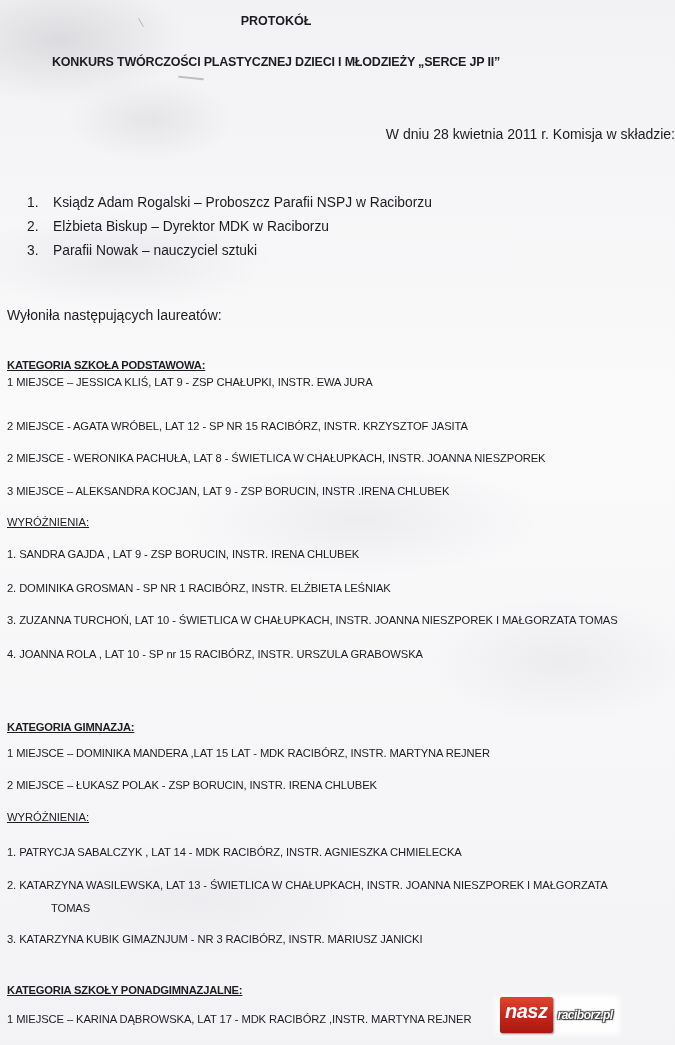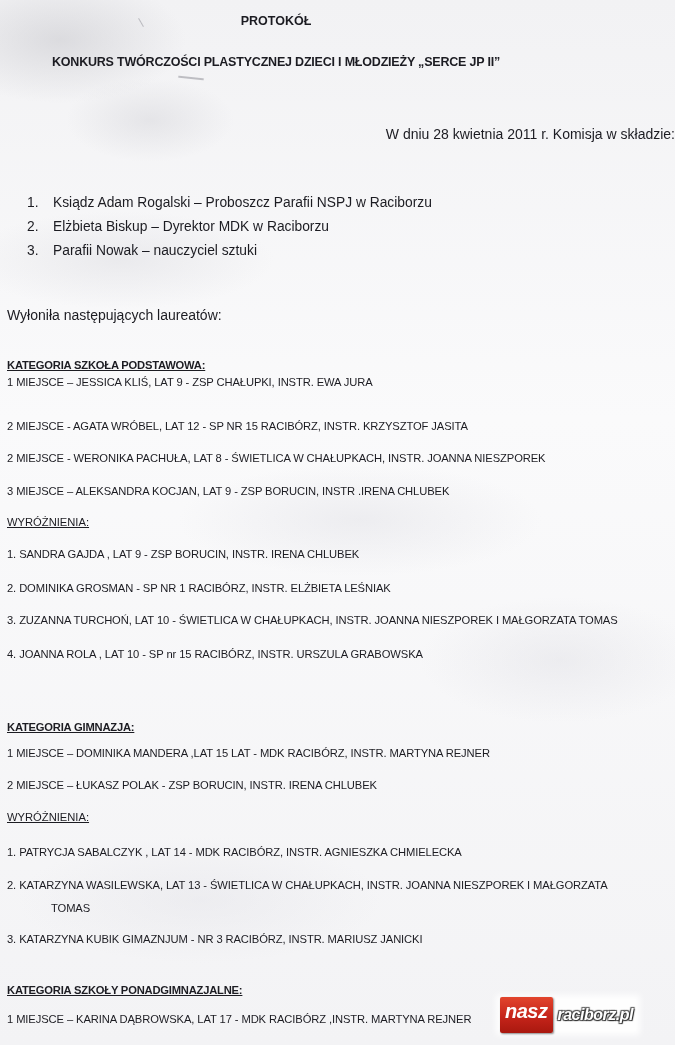--- a/index.html
+++ b/index.html
@@ -107,21 +107,21 @@
       padding: 0 6px 8px 5px;
       line-height: 28px;
       border-radius: 2px;
       box-shadow: 1px 1px 2px rgba(0,0,0,0.45);
       letter-spacing: -0.5px;
     }
     .logo-rest {
       color: #ffffff;
       font-weight: bold;
       font-style: italic;
-      font-size: 16px;
+      font-size: 12px;
       line-height: 28px;
       padding-left: 4px;
       letter-spacing: -0.5px;
       text-shadow: 0 0 1px #3a3a3a, 1px 1px 1px #2a2a2a, -1px -1px 1px #555, 1px -1px 1px #555, -1px 1px 1px #555;
     }
   </style>
 </head>
 <body>
 
 <div class="paper"></div>

